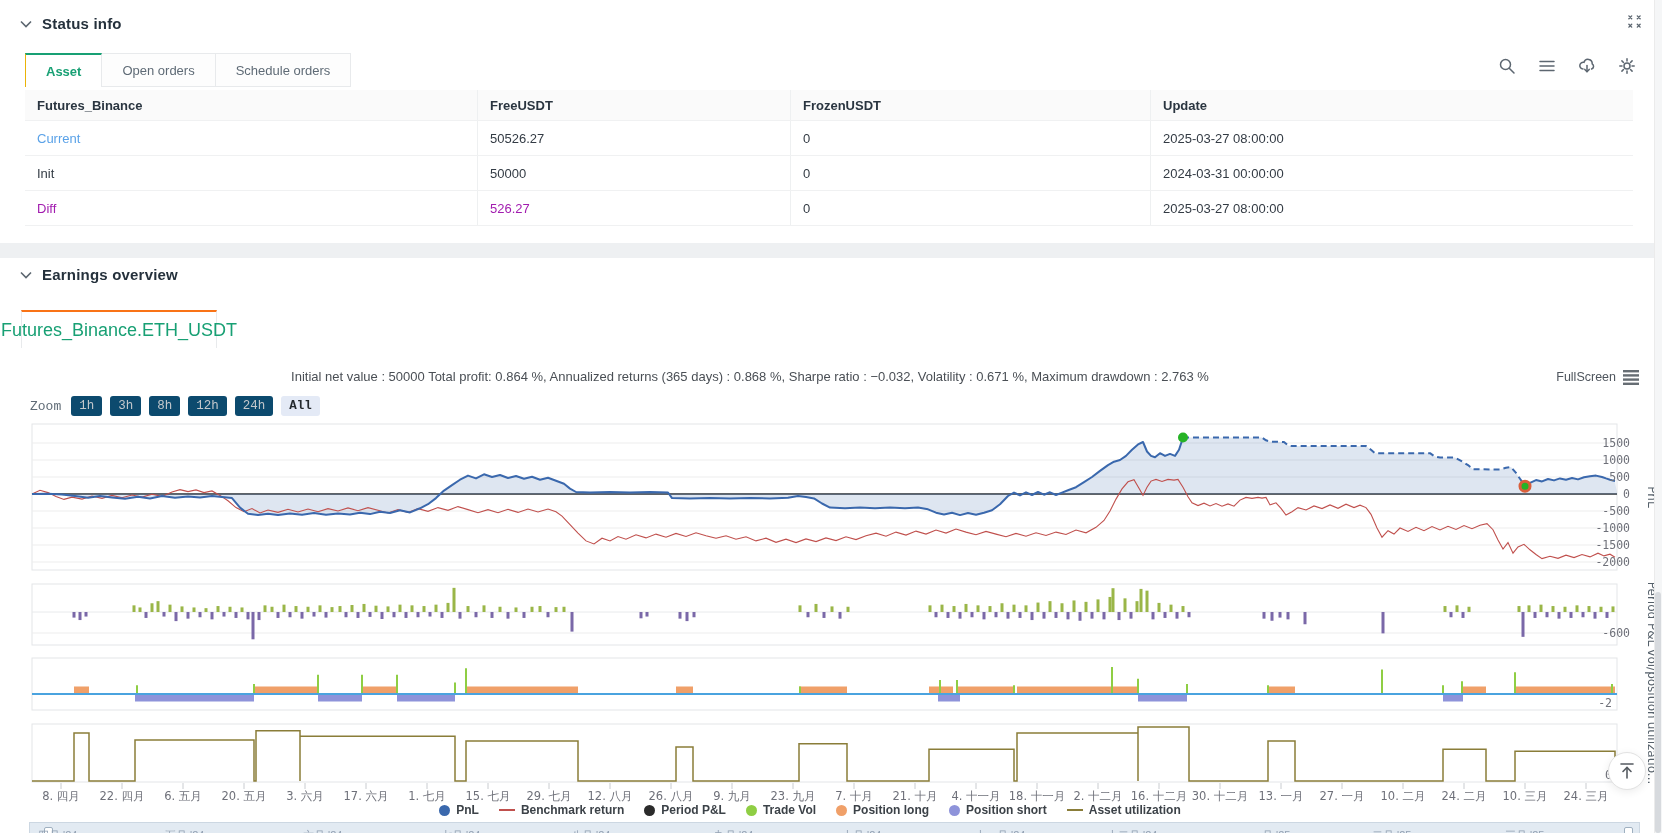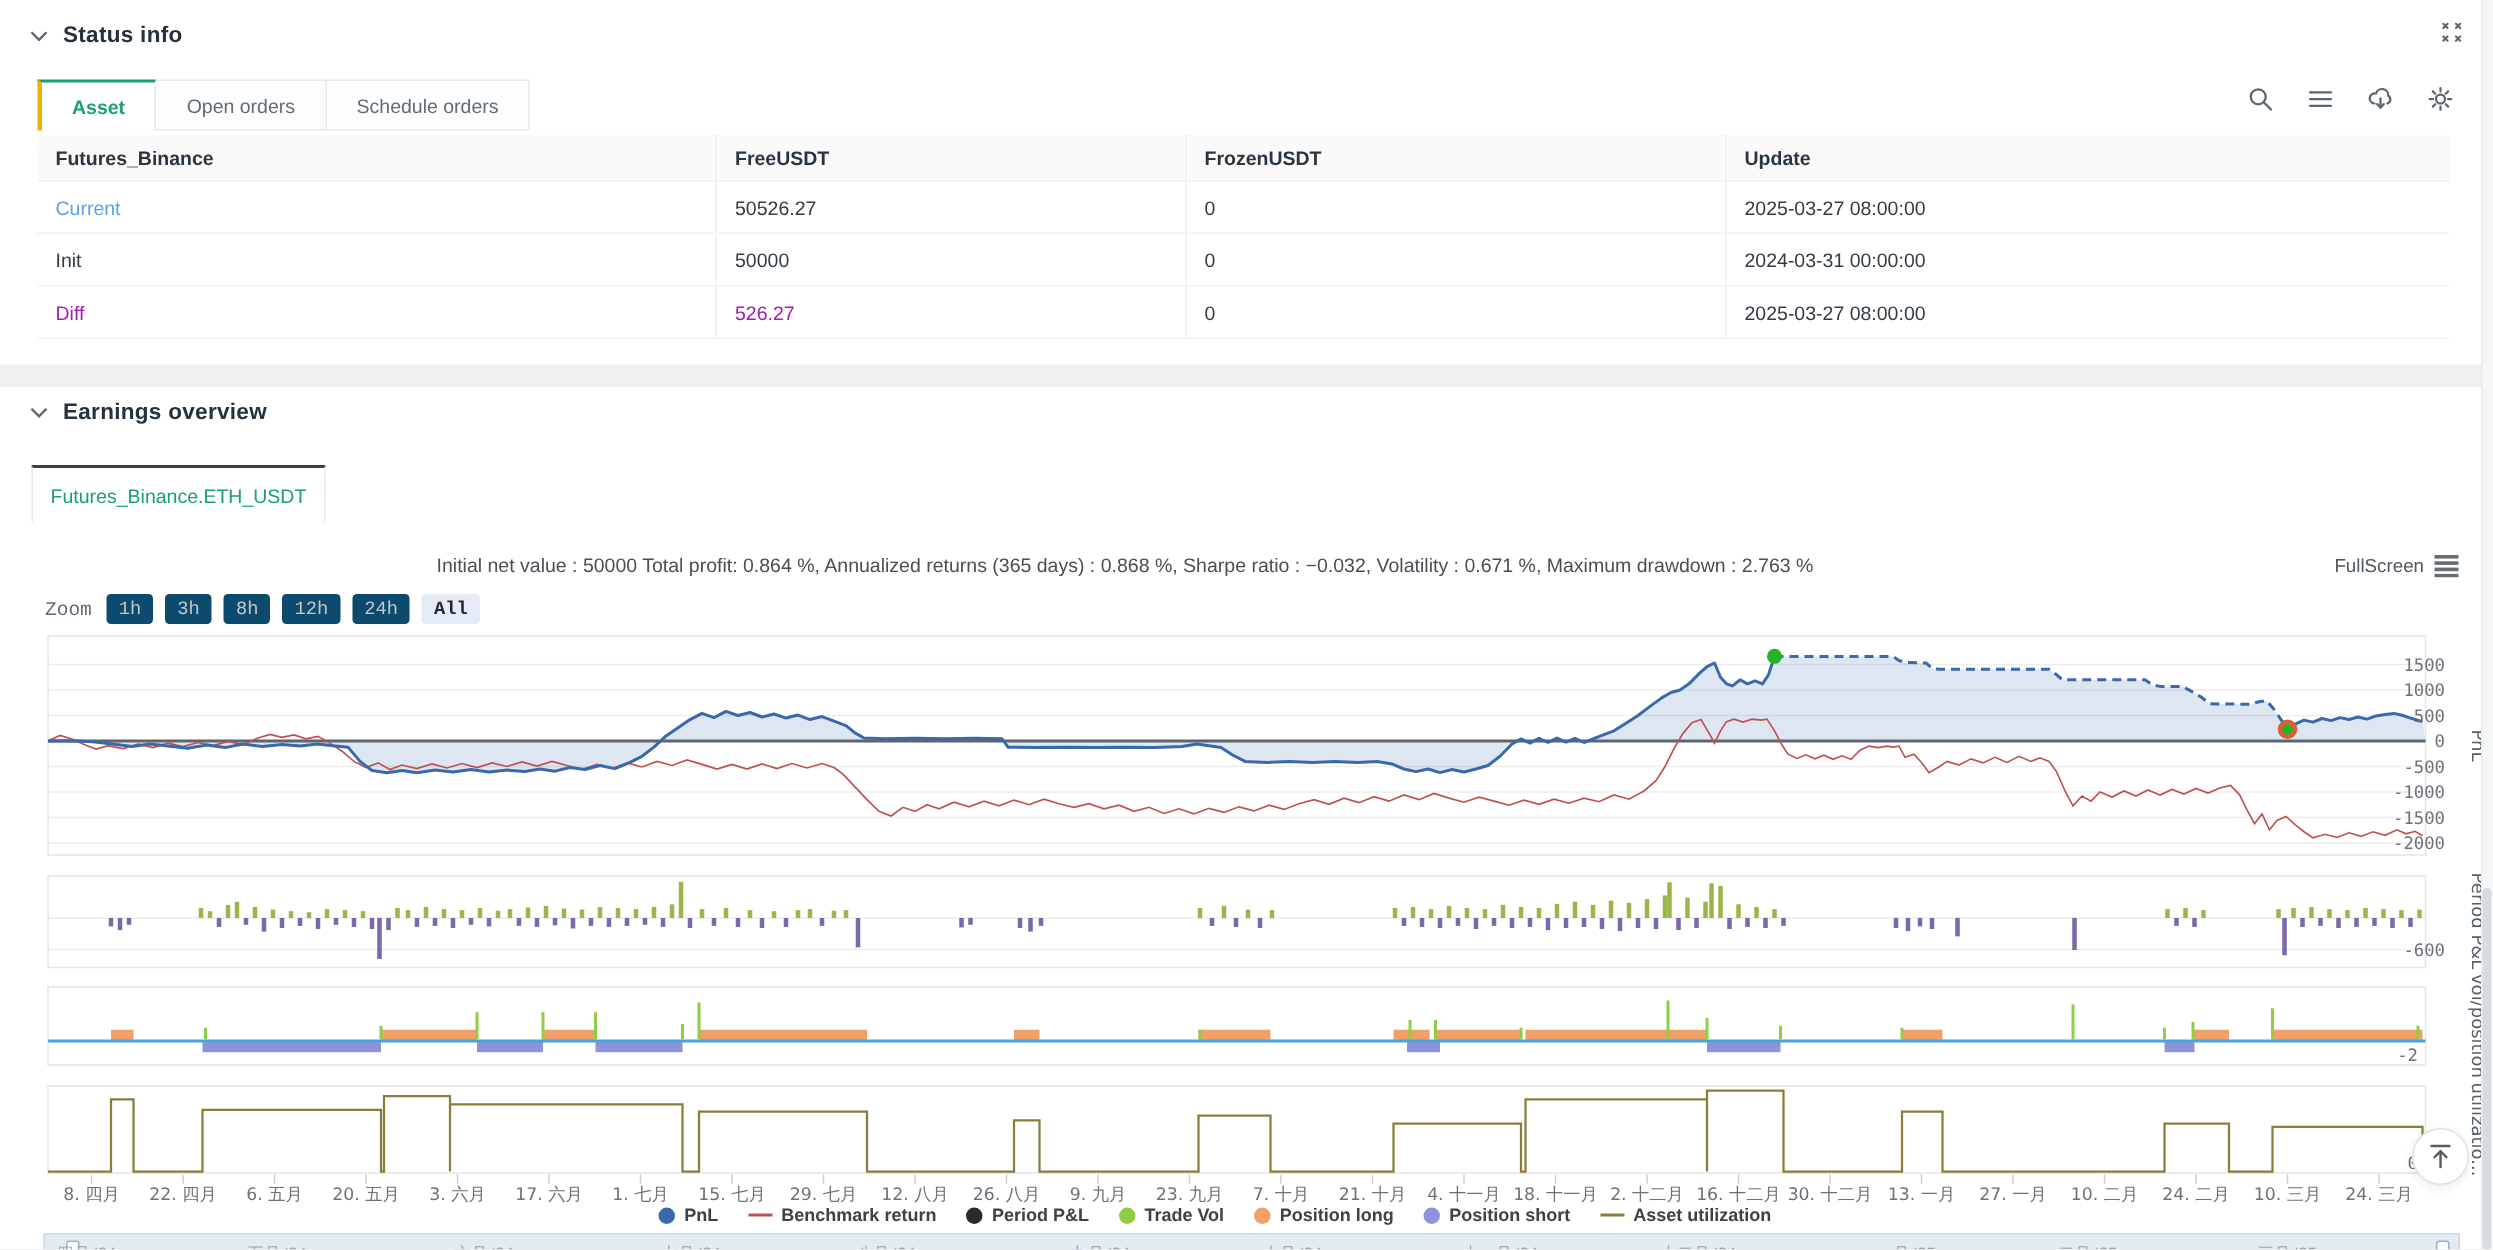--- a/index.html
+++ b/index.html
@@ -12,44 +12,44 @@
 
   .section-head { position:absolute; display:flex; align-items:center; gap:10px; }
   .section-title { font-size:15px; font-weight:bold; color:#25313c; letter-spacing:.2px; }
   .chev { width:12px; height:8px; }
   .chev polyline { fill:none; stroke:#5c6670; stroke-width:1.6; }
 
   
   .tabs { position:absolute; display:flex; }
   .tab { height:34px; display:flex; align-items:center; justify-content:center; padding:0 20px;
          font-size:13px; color:#5f6b76; background:#fdfdfd; border:1px solid #e8eaec; border-left:none; cursor:pointer; }
-  .tab:first-child { border-left:3px solid #eab308; }
+  .tab:first-child { border-left:1px solid #eab308; }
   .tab.active { background:#fff; color:#18a074; border-top:2px solid #18a074; border-bottom:none; font-weight:bold; }
 
   
   #asset-table { position:absolute; left:25px; top:90px; width:1608px; font-size:13px; color:#333b44; }
   .t-row { display:flex; border-bottom:1px solid #f0f1f2; }
   .t-row.head { background:#fafafa; font-weight:bold; color:#2a3540; }
   .t-cell { padding:0 12px; display:flex; align-items:center; height:34px; border-left:1px solid #eef0f1; }
   .t-row.head .t-cell { height:30px; }
   .t-cell:first-child { border-left:none; }
   .c0 { width:452px; } .c1 { width:313px; } .c2 { width:360px; } .c3 { width:483px; }
   .link { color:#5aa2e8; cursor:pointer; }
   .danger { color:#a21caf; }
 
   
   .icon-row { position:absolute; display:flex; align-items:center; gap:22px; }
   .ic { width:18px; height:18px; display:block; cursor:pointer; }
   .ic * { stroke:#5c6670; fill:none; stroke-width:1.5; stroke-linecap:round; }
 
   
   #eo-tab { position:absolute; left:21px; top:310px; width:196px; height:38px; background:#fff;
-            border:1px solid #e8eaec; border-top:2px solid #404040; border-bottom:none;
+            border:1px solid #e8eaec; border-top:2px solid #f97316; border-bottom:none;
             display:flex; align-items:center; justify-content:center;
-            color:#18a074; font-size:13px; cursor:pointer; }
+            color:#18a074; font-size:18px; cursor:pointer; }
   #summary-line { position:absolute; left:0; top:369px; width:1500px; text-align:center; font-size:13px; color:#4a4f55; }
   #fullscreen-ctl { position:absolute; right:46px; top:370px; font-size:12.5px; color:#4f565e; cursor:pointer; }
   #chart-menu-icon { position:absolute; right:22px; top:369px; width:18px; height:16px; cursor:pointer; }
   #chart-menu-icon rect { fill:#666d73; }
 
   #zoom-row { position:absolute; left:30px; top:396px; display:flex; align-items:center; gap:8px;font-family:Liberation Mono, monospace; }
   #zoom-row .zlabel { font-size:13px; color:#5f6b76; margin-right:2px; }
   .zbtn { font-size:12.5px; color:#c4c8cc; background:#0c4a6e; border-radius:3px; padding:3px 8px; cursor:pointer; }
   .zbtn.active { color:#24292e; background:#e4eaf6; font-weight:bold; }
 

